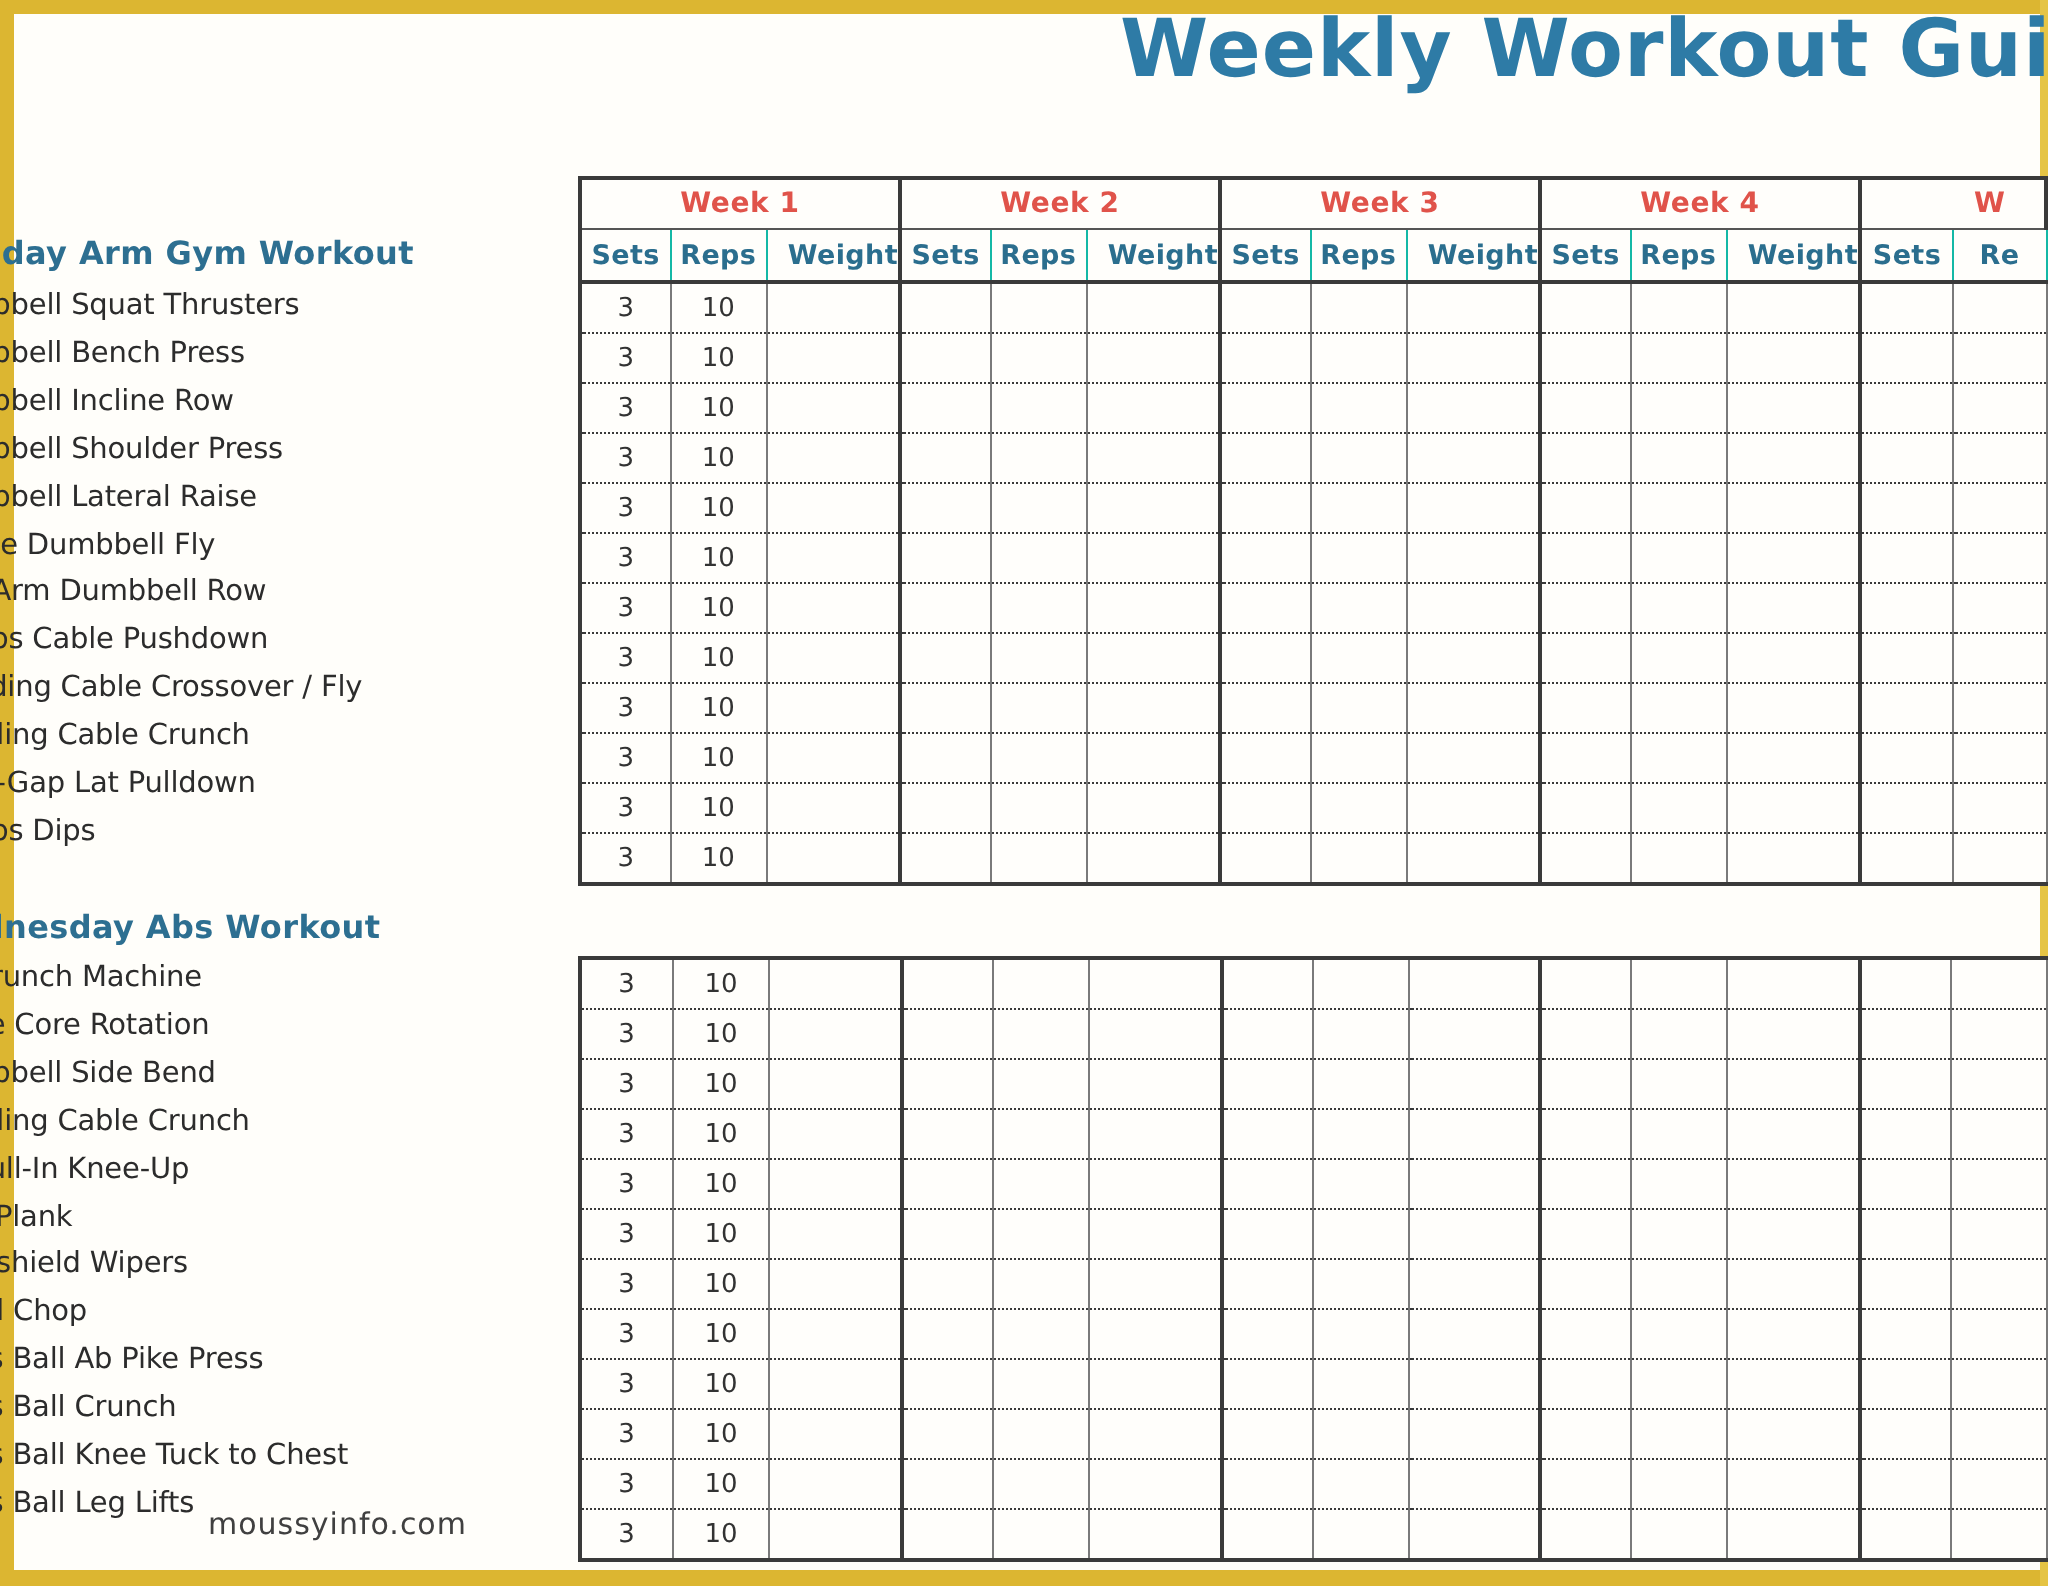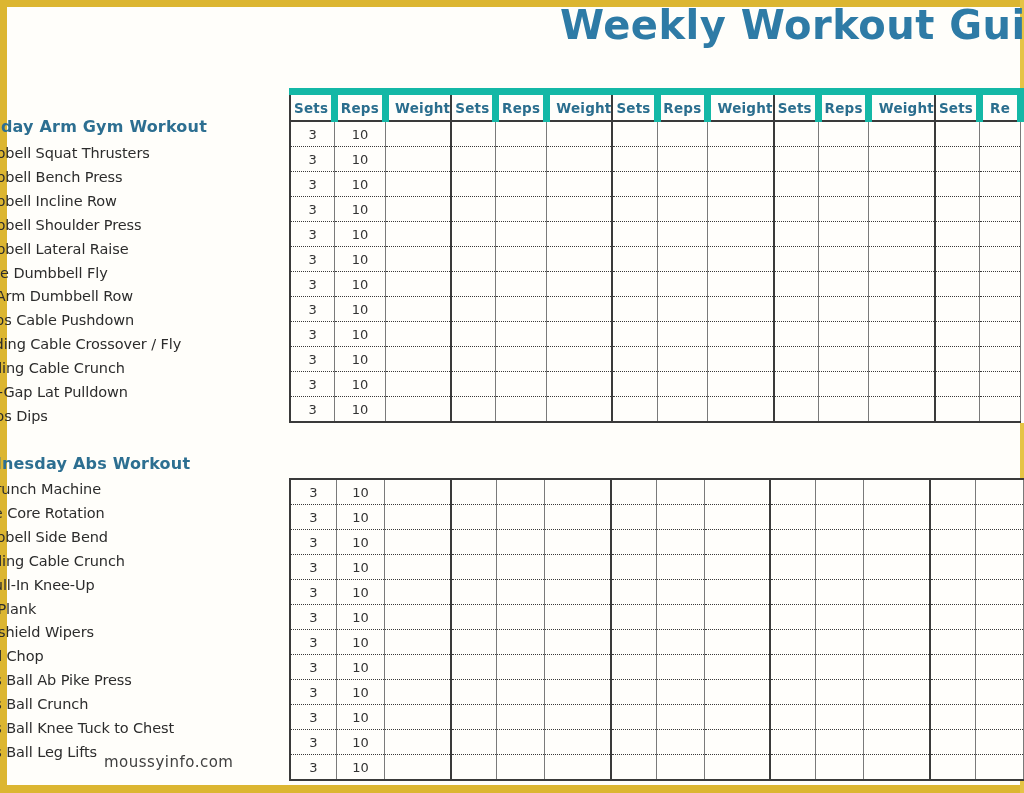--- a/index.html
+++ b/index.html
@@ -115,21 +115,21 @@
     border-right: 2px solid #3a3a3a;
     border-top: 2px solid #3a3a3a;
     border-bottom: 1px solid #555;
     letter-spacing: 0.3px;
   }
   .wk-table .hdr-sub {
     height: 25px;
     color: #2b6e8e;
     font-size: 13.5px;
     font-weight: 700;
-    border: 7px solid #14b8a6;
+    border: 1px solid #14b8a6;
     letter-spacing: 0.2px;
   }
   .wk-table .hdr-sub.wk-start { border-left: 2px solid #3a3a3a; }
   .wk-table .hdr-sub.wk-end   { border-right: 2px solid #3a3a3a; text-align: right; }
   .wk-table .hdr-sub.row-bottom { border-bottom: 2px solid #3a3a3a; }
 
   .wk-table td.cell {
     height: 24px;
     font-size: 13px;
     color: #333;
@@ -208,20 +208,27 @@
       <div class="ex-item" style="left: -38px; top: 174.4px;">Windshield Wipers</div>
       <div class="ex-item" style="left: -38px; top: 198.3px;">Wood Chop</div>
       <div class="ex-item" style="left: -38px; top: 222.2px;">Swiss Ball Ab Pike Press</div>
       <div class="ex-item" style="left: -38px; top: 246.1px;">Swiss Ball Crunch</div>
       <div class="ex-item" style="left: -38px; top: 270px;">Swiss Ball Knee Tuck to Chest</div>
       <div class="ex-item" style="left: -38px; top: 293.9px;">Swiss Ball Leg Lifts</div>
     </div>
 
   <table class="wk-table" id="table-arms" style="left:289px; top:88px;">
     <thead>
+      <tr id="row-week-labels">
+          <th class="hdr-week" colspan="3">Week 1</th>
+          <th class="hdr-week" colspan="3">Week 2</th>
+          <th class="hdr-week" colspan="3">Week 3</th>
+          <th class="hdr-week" colspan="3">Week 4</th>
+          <th class="hdr-week" colspan="2" style="text-align: left; padding-left: 56px;">W</th>
+        </tr>
       <tr id="row-col-labels">
           <th class="hdr-sub col-sets wk-start row-bottom">Sets</th>
           <th class="hdr-sub col-reps row-bottom">Reps</th>
           <th class="hdr-sub col-weight wk-end row-bottom">Weight</th>
           <th class="hdr-sub col-sets wk-start row-bottom">Sets</th>
           <th class="hdr-sub col-reps row-bottom">Reps</th>
           <th class="hdr-sub col-weight wk-end row-bottom">Weight</th>
           <th class="hdr-sub col-sets wk-start row-bottom">Sets</th>
           <th class="hdr-sub col-reps row-bottom">Reps</th>
           <th class="hdr-sub col-weight wk-end row-bottom">Weight</th>

